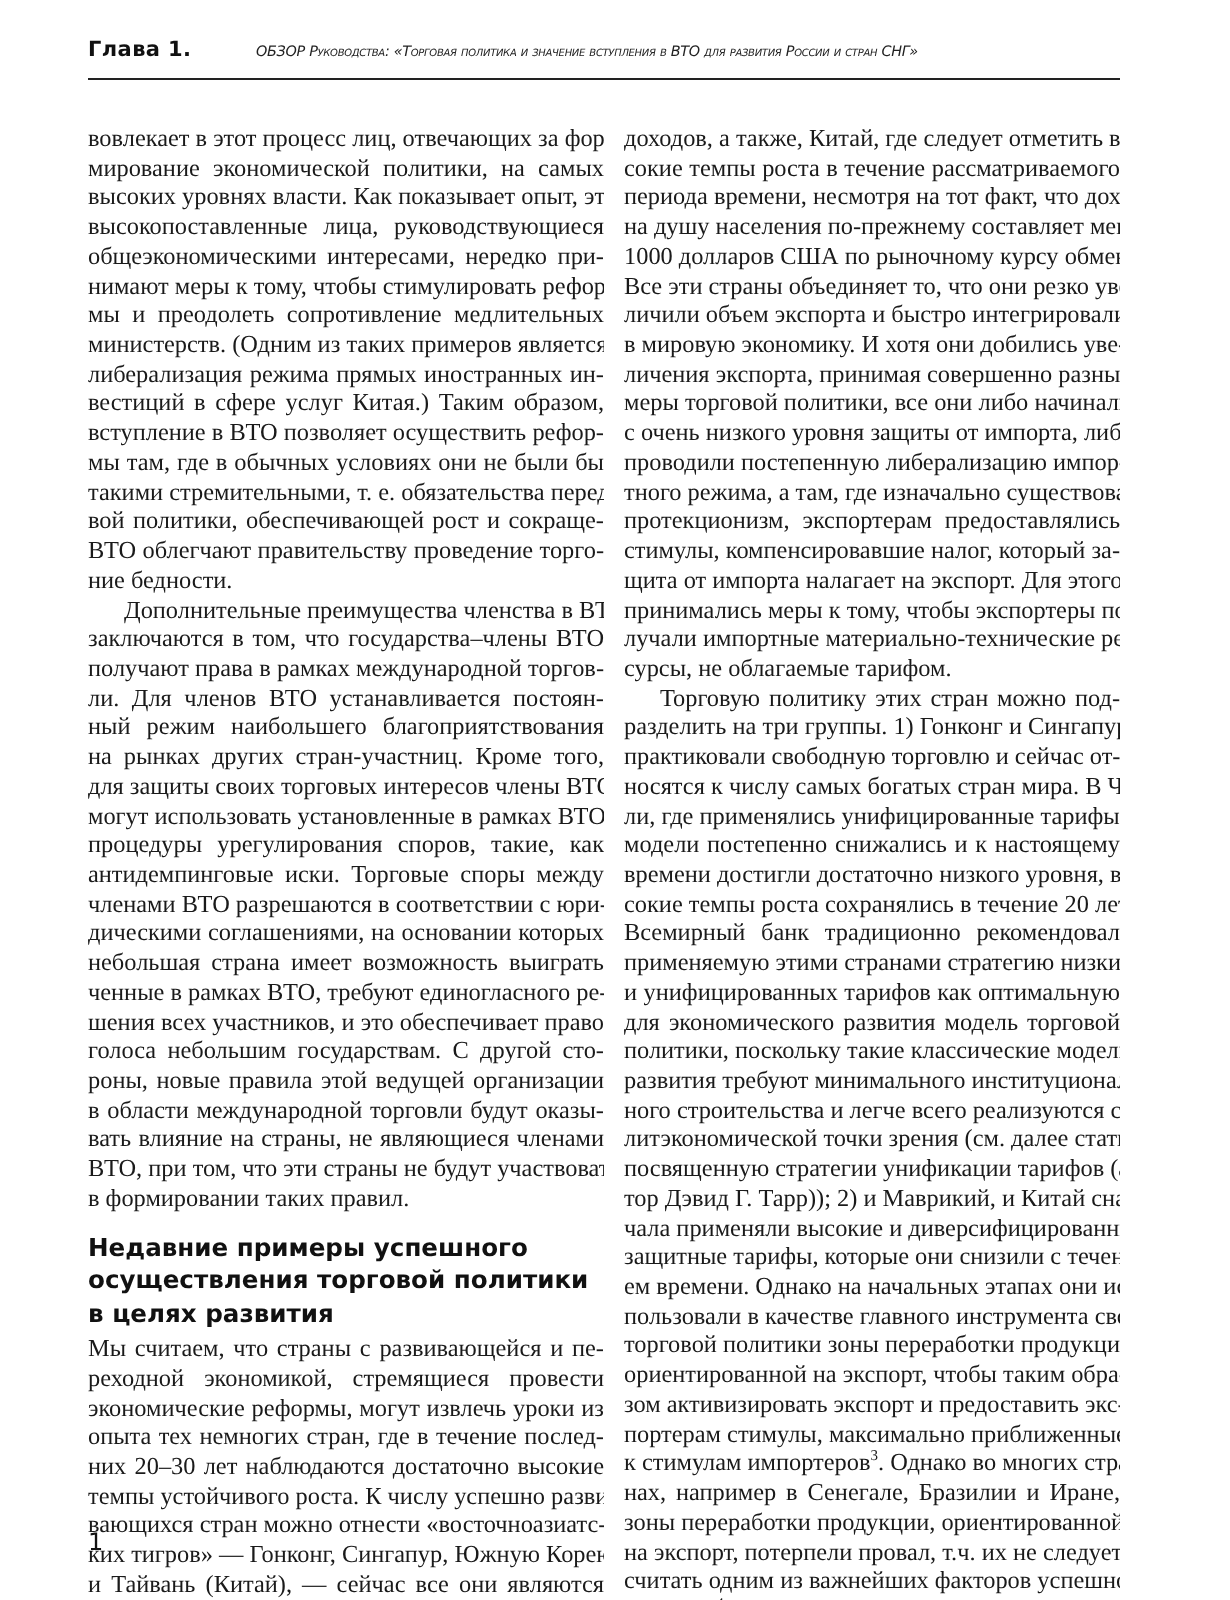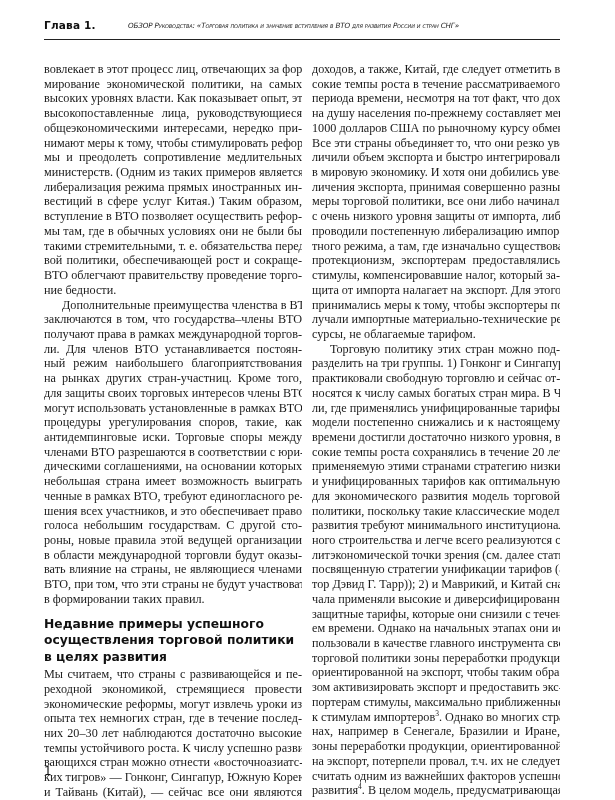--- a/index.html
+++ b/index.html
@@ -110,20 +110,21 @@
     </div>
   <div>
       <span class="line indent">Торговую политику этих стран можно под-</span>
       <span class="line">разделить на три группы. 1) Гонконг и Сингапур</span>
       <span class="line">практиковали свободную торговлю и сейчас от-</span>
       <span class="line">носятся к числу самых богатых стран мира. В Чи-</span>
       <span class="line">ли, где применялись унифицированные тарифы,</span>
       <span class="line">модели постепенно снижались и к настоящему</span>
       <span class="line">времени достигли достаточно низкого уровня, вы-</span>
       <span class="line">сокие темпы роста сохранялись в течение 20 лет</span>
+      <span class="line">Всемирный банк традиционно рекомендовал</span>
       <span class="line">применяемую этими странами стратегию низких</span>
       <span class="line">и унифицированных тарифов как оптимальную</span>
       <span class="line">для экономического развития модель торговой</span>
       <span class="line">политики, поскольку такие классические модели</span>
       <span class="line">развития требуют минимального институциональ-</span>
       <span class="line">ного строительства и легче всего реализуются с по-</span>
       <span class="line">литэкономической точки зрения (см. далее статью,</span>
       <span class="line">посвященную стратегии унификации тарифов (ав-</span>
       <span class="line">тор Дэвид Г. Тарр)); 2) и Маврикий, и Китай сна-</span>
       <span class="line">чала применяли высокие и диверсифицированные</span>

